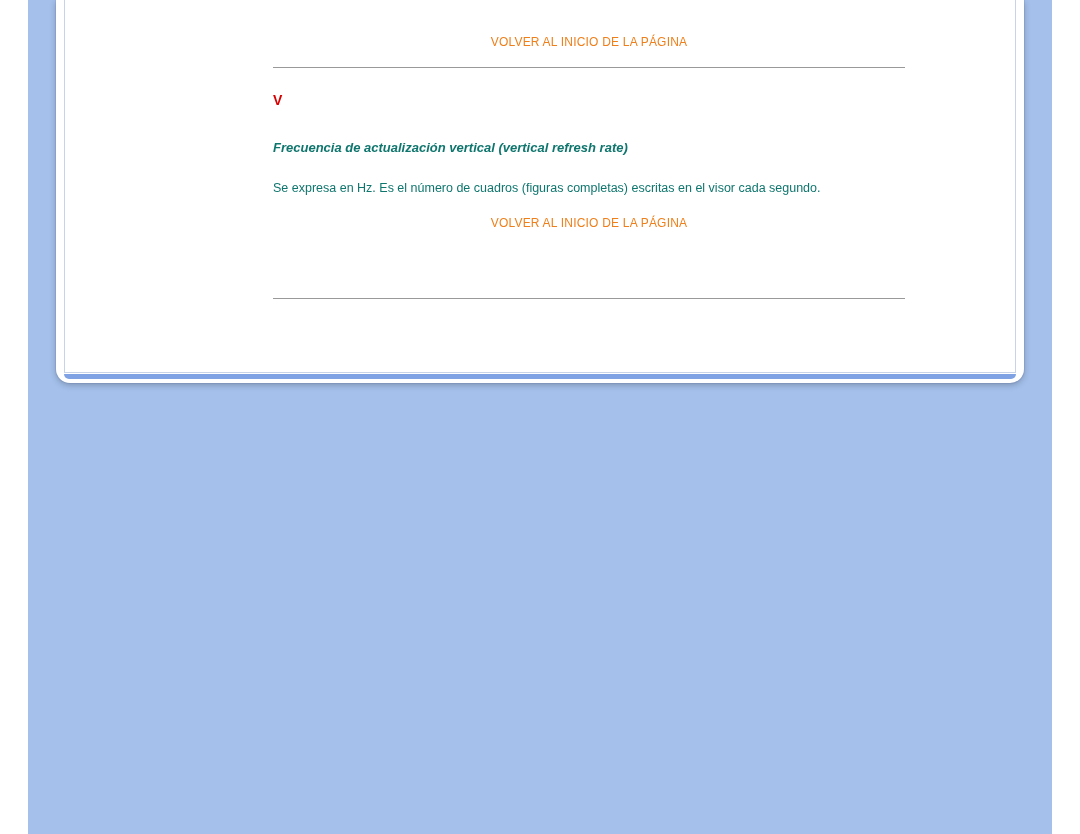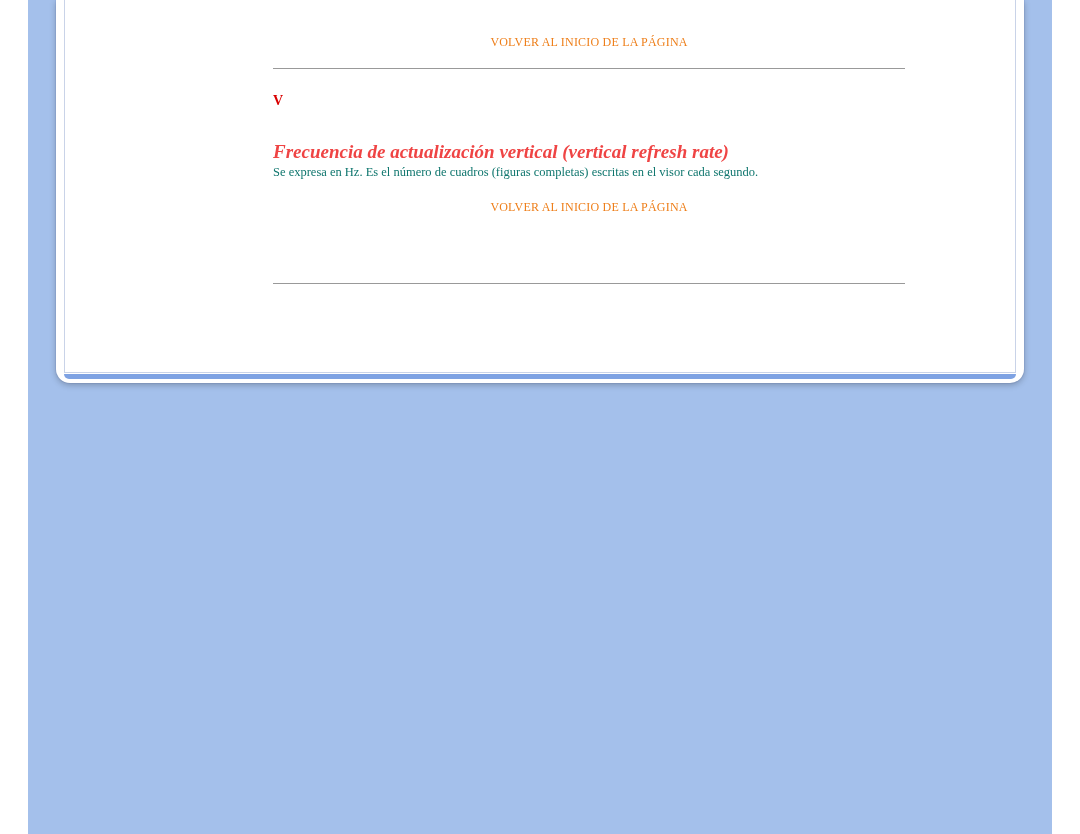--- a/index.html
+++ b/index.html
@@ -35,21 +35,20 @@
     }
     .page-inner {
       position: absolute;
       top: 0;
       left: 8px;
       right: 8px;
       bottom: 10px;
       background: #fff;
       border: 1px solid #c9d3e8;
       border-top: none;
-      font-family: Liberation Serif, serif;
     }
     .content {
       margin-left: 208px;
       margin-right: 110px;
       padding-top: 20px;
     }
     .back-link {
       display: block;
       text-align: center;
       color: #ee7f1a;
@@ -70,22 +69,23 @@
     }
     .section-letter {
       color: #d90000;
       font-weight: bold;
       font-size: 14px;
       margin-bottom: 32px;
     }
     .term-title {
       font-style: italic;
       font-weight: bold;
-      font-size: 19px;
-      color: #ef4444;
+      font-size: 13px;
+      color: #0f766e;
+      margin-bottom: 24px;
     }
     .term-desc {
       font-size: 12.5px;
       color: #0f766e;
       line-height: 1.5;
       margin-bottom: 18px;
     }
     .bottom-accent {
       position: absolute;
       left: 8px;

